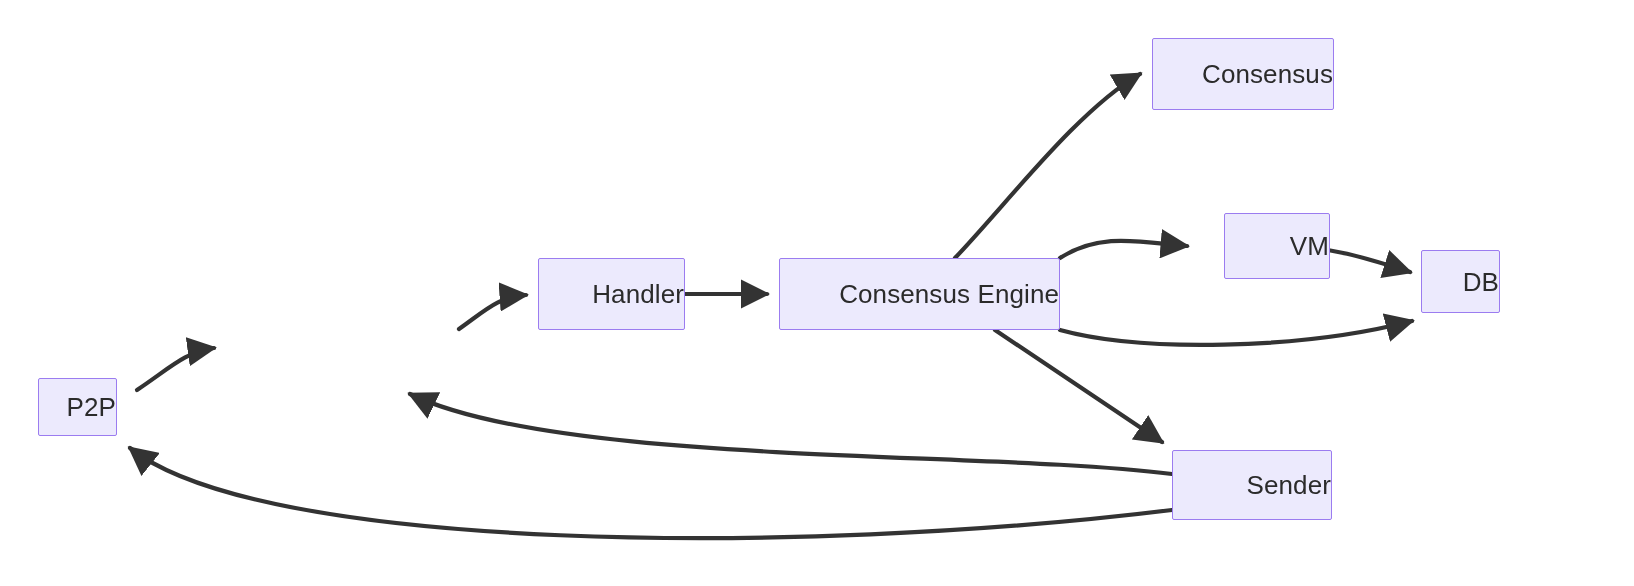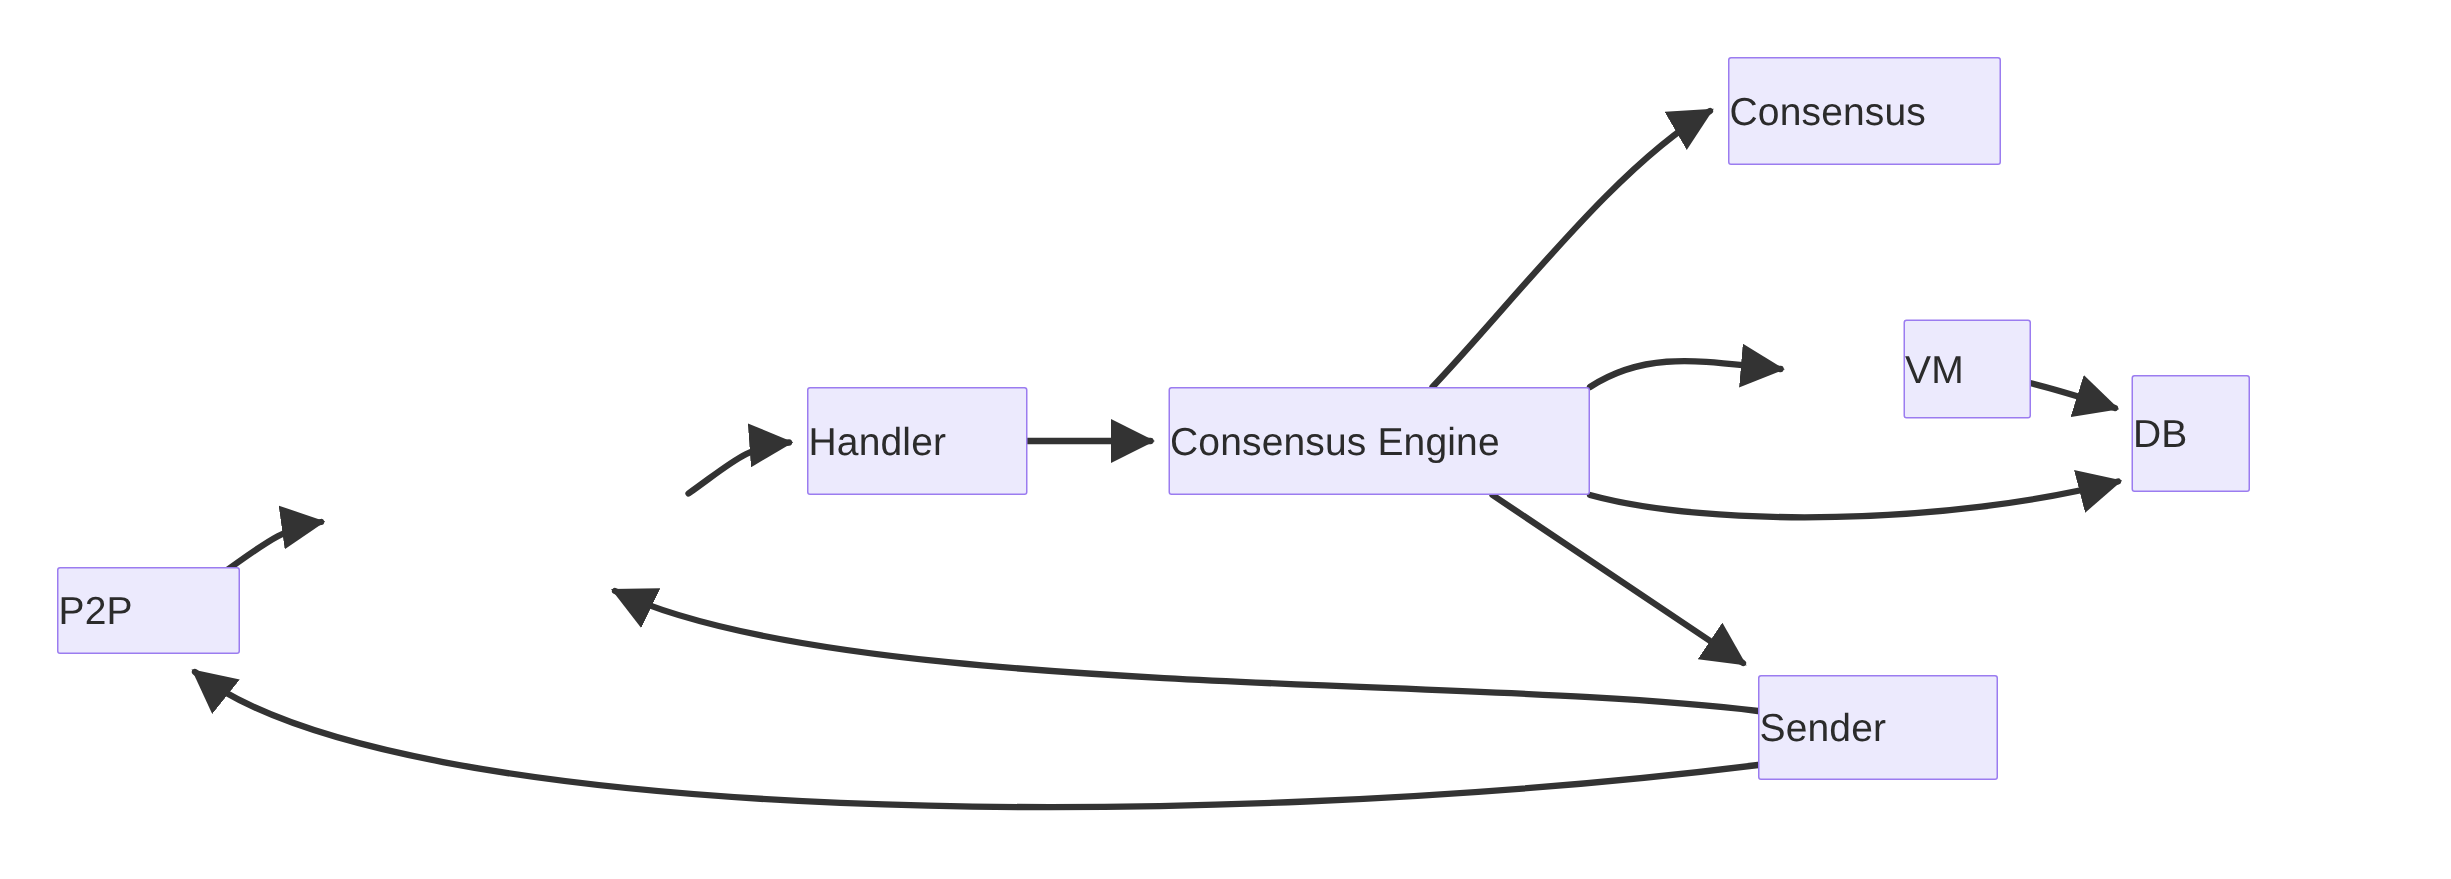--- a/index.html
+++ b/index.html
@@ -23,27 +23,28 @@
     height: 586px;
   }
   .node {
     position: absolute;
     box-sizing: border-box;
     background: #ECEAFD;
     border: 1.6px solid #9B7CF0;
     border-radius: 2px;
     display: flex;
     align-items: center;
-    justify-content: flex-start;
+    justify-content: flex-end;
     color: #2b2b2b;
     font-size: 26px;
     line-height: 1;
     letter-spacing: 0.1px;
     white-space: nowrap;
     z-index: 2;
+    padding-left: 46px;
   }
   .node-label {
     pointer-events: none;
   }
 </style>
 </head>
 <body>
 
 <div id="diagram-root">
 
@@ -70,42 +71,42 @@
       <path d="M 1060 330 C 1140 352, 1300 350, 1412 321" marker-end="url(#arrow)"></path>
 
       <path d="M 995 330 L 1162 442" marker-end="url(#arrow)"></path>
 
       <path d="M 1172 474 C 980 450, 560 466, 410 394" marker-end="url(#arrow)"></path>
 
       <path d="M 1172 510 C 800 556, 260 552, 130 448" marker-end="url(#arrow)"></path>
     </g>
   </svg>
 
-  <div class="node" style="left:38px; top:378px; width:122px; height:58px;">
+  <div class="node" style="left:38px; top:378px; width:79px; height:58px;">
     <span class="node-label">P2P</span>
   </div>
 
 
   <div class="node" style="left:538px; top:258px; width:147px; height:72px;">
     <span class="node-label">Handler</span>
   </div>
 
   <div class="node" style="left:779px; top:258px; width:281px; height:72px;">
     <span class="node-label">Consensus Engine</span>
   </div>
 
   <div class="node" style="left:1152px; top:38px; width:182px; height:72px;">
     <span class="node-label">Consensus</span>
   </div>
 
-  <div class="node" style="left:1269px; top:213px; width:85px; height:66px;">
+  <div class="node" style="left:1224px; top:213px; width:106px; height:66px;">
     <span class="node-label">VM</span>
   </div>
 
-  <div class="node" style="left:1421px; top:250px; width:79px; height:78px;">
+  <div class="node" style="left:1421px; top:250px; width:79px; height:63px;">
     <span class="node-label">DB</span>
   </div>
 
   <div class="node" style="left:1172px; top:450px; width:160px; height:70px;">
     <span class="node-label">Sender</span>
   </div>
 
 </div>
 
 </body></html>

